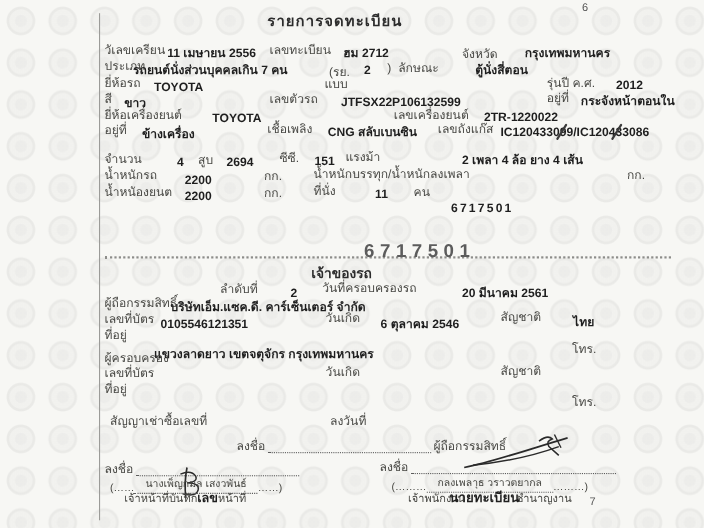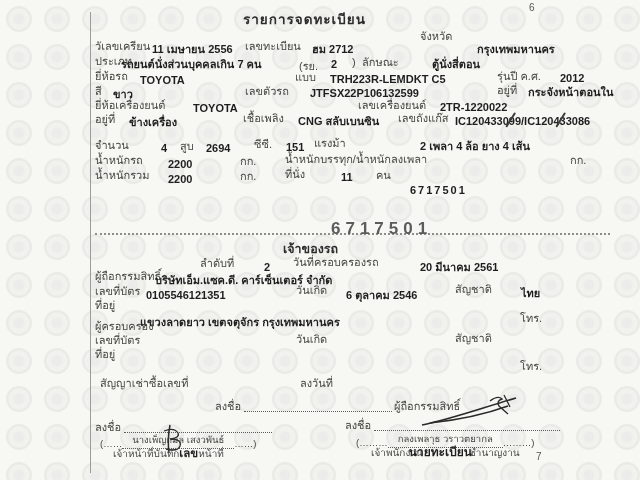--- a/index.html
+++ b/index.html
@@ -37,35 +37,34 @@
 
   <div class="t pg" style="left:529px;top:2px;">6</div>
   <div class="t pg" style="left:536px;top:451px;">7</div>
 
   <div class="t big-title" style="left:243px;top:13px;">รายการจดทะเบียน</div>
 
   <div class="t lbl" style="left:95px;top:40px;">วัเลขเครียน</div>
   <div class="t val" style="left:152px;top:43px;">11 เมษายน 2556</div>
   <div class="t lbl" style="left:245px;top:40px;">เลขทะเบียน</div>
   <div class="t val" style="left:312px;top:43px;">ฮม 2712</div>
-  <div class="t lbl" style="left:420px;top:30px;">จังหวัด</div>
+  <div class="t lbl" style="left:420px;top:44px;">จังหวัด</div>
   <div class="t val" style="left:477px;top:43px;">กรุงเทพมหานคร</div>
 
   <div class="t lbl" style="left:95px;top:55px;">ประเภท</div>
   <div class="t val" style="left:121px;top:58px;">รถยนต์นั่งส่วนบุคคลเกิน 7 คน</div>
   <div class="t lbl" style="left:299px;top:60px;">(รย.</div>
   <div class="t val" style="left:331px;top:58px;">2</div>
   <div class="t lbl" style="left:352px;top:56px;">)</div>
   <div class="t lbl" style="left:362px;top:56px;">ลักษณะ</div>
   <div class="t val" style="left:432px;top:58px;">ตู้นั่งสี่ตอน</div>
 
   <div class="t lbl" style="left:95px;top:70px;">ยี่ห้อรถ</div>
   <div class="t val" style="left:140px;top:74px;">TOYOTA</div>
   <div class="t lbl" style="left:295px;top:71px;">แบบ</div>
-  <div class="t val" style="left:330px;top:73px;">TRH223R-LEMDKT C5</div>
   <div class="t lbl" style="left:497px;top:70px;">รุ่นปี ค.ศ.</div>
   <div class="t val" style="left:560px;top:72px;">2012</div>
 
   <div class="t lbl" style="left:95px;top:85px;">สี</div>
   <div class="t val" style="left:113px;top:88px;">ขาว</div>
   <div class="t lbl" style="left:245px;top:85px;">เลขตัวรถ</div>
   <div class="t val" style="left:310px;top:87px;">JTFSX22P106132599</div>
   <div class="t lbl" style="left:497px;top:84px;">อยู่ที่</div>
   <div class="t val" style="left:528px;top:86px;">กระจังหน้าตอนใน</div>
 
@@ -91,21 +90,21 @@
   <div class="t val" style="left:286px;top:141px;">151</div>
   <div class="t lbl" style="left:314px;top:137px;">แรงม้า</div>
   <div class="t val" style="left:420px;top:140px;">2 เพลา 4 ล้อ ยาง 4 เส้น</div>
 
   <div class="t lbl" style="left:95px;top:154px;">น้ำหนักรถ</div>
   <div class="t val" style="left:168px;top:158px;">2200</div>
   <div class="t lbl" style="left:240px;top:155px;">กก.</div>
   <div class="t lbl" style="left:285px;top:153px;">น้ำหนักบรรทุก/น้ำหนักลงเพลา</div>
   <div class="t lbl" style="left:570px;top:154px;">กก.</div>
 
-  <div class="t lbl" style="left:95px;top:169px;">น้ำหนักรวม</div>
+  <div class="t lbl" style="left:95px;top:169px;">น้ำหนัองยนต</div>
   <div class="t val" style="left:168px;top:173px;">2200</div>
   <div class="t lbl" style="left:240px;top:170px;">กก.</div>
   <div class="t lbl" style="left:285px;top:168px;">ที่นั่ง</div>
   <div class="t val" style="left:341px;top:171px;">11</div>
   <div class="t lbl" style="left:376px;top:169px;">คน</div>
 
   <div class="t val smallnum" style="left:410px;top:184px;">6717501</div>
 
   <div class="perf"></div>
   <div class="t bignum" style="left:331px;top:220px;">6717501</div>

